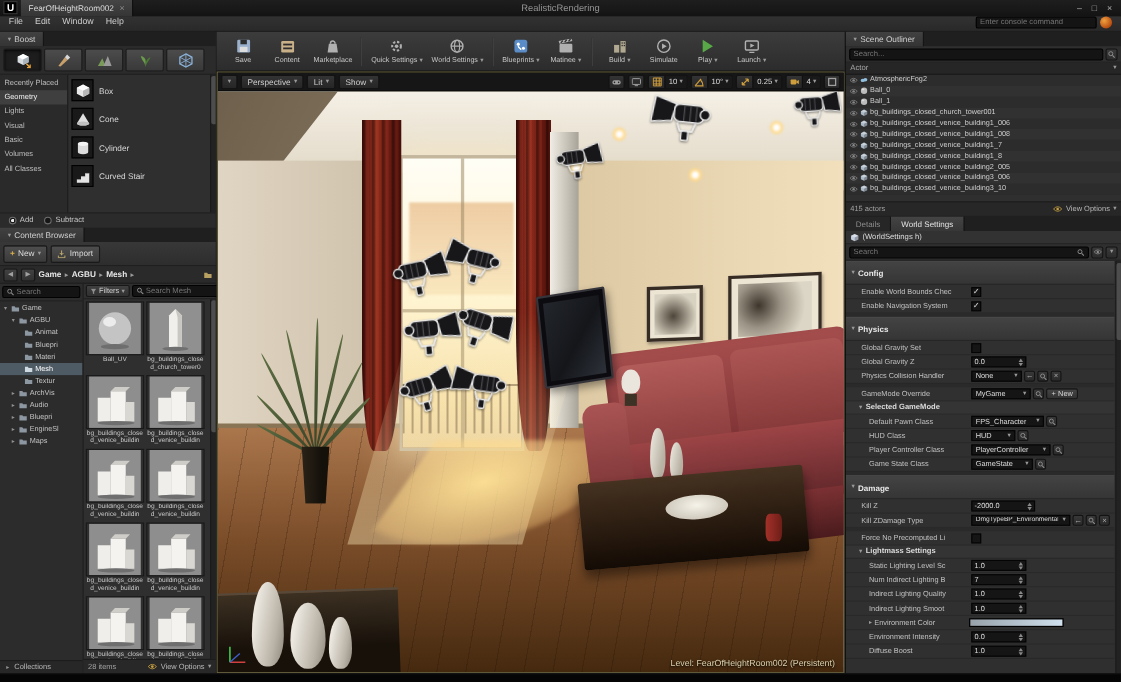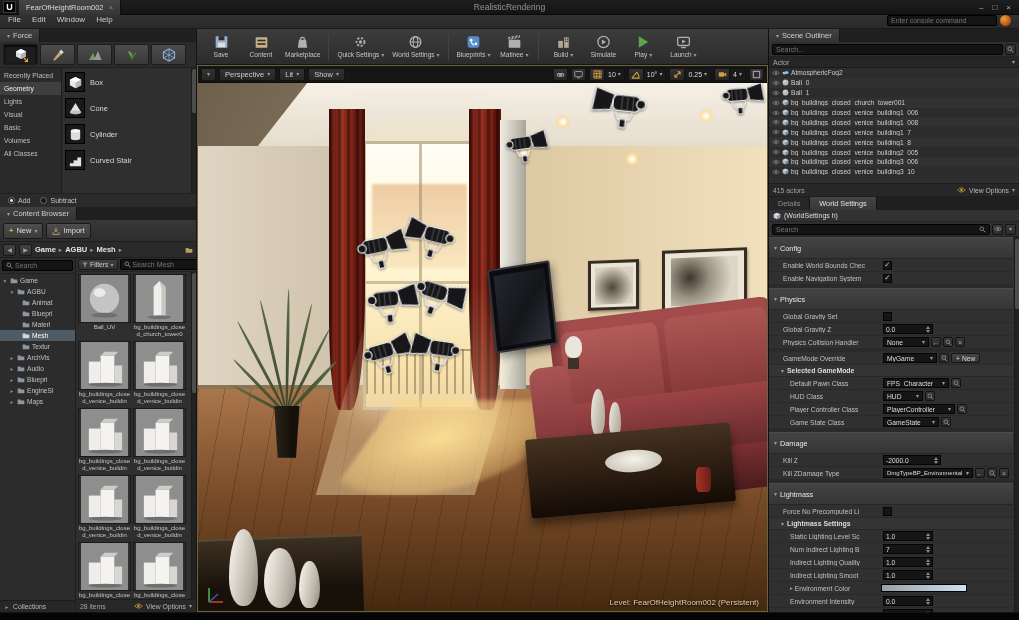--- a/index.html
+++ b/index.html
@@ -171,21 +171,21 @@
 .ofoot{height:13px;display:flex;align-items:center;padding:0 4px;background:#272727;border-top:1px solid #1c1c1c;font-size:6.8px;color:#a2a2a2}
 
 #details{position:absolute;left:768px;top:196px;width:251px;height:416px;background:#2f2f2f;border-left:1px solid #101010;display:flex;flex-direction:column}
 .dtabs{height:14px;display:flex;align-items:flex-end;background:#1f1f1f}
 .dtab{height:13px;display:flex;align-items:center;padding:0 9px;font-size:7.3px;border-right:1px solid #141414}
 .dtab.off{background:#262626;color:#8e8e8e}
 .dtab.on{background:linear-gradient(#444,#373737);color:#e4e4e4}
 .objrow{height:12px;display:flex;align-items:center;gap:3px;padding:0 4px;background:#323232;border-bottom:1px solid #242424;font-size:7px;color:#ddd}
 .dsearch{height:15px;display:flex;align-items:center;gap:2px;padding:1px 3px;border-bottom:1px solid #222}
 #dbody{flex:1;overflow:hidden;position:relative;padding-right:6px}
-.cat{height:13px;display:flex;align-items:center;gap:3px;background:linear-gradient(#434343,#353535);border-top:1px solid #4c4c4c;border-bottom:1px solid #262626;padding:10px 5px;color:#e8e8e8;font-weight:normal;font-size:7.3px}
+.cat{height:13px;display:flex;align-items:center;gap:3px;background:linear-gradient(#434343,#353535);border-top:1px solid #4c4c4c;border-bottom:1px solid #262626;padding:10px 5px;color:#e8e8e8;font-weight:bold;font-size:7.3px}
 .subhead{height:12px;display:flex;align-items:center;gap:3px;background:#343434;border-bottom:1px solid #282828;padding:0 5px 0 12px;color:#dcdcdc;font-weight:bold;font-size:6.9px}
 .prow{height:13px;display:flex;align-items:center;background:#303030;border-bottom:1px solid #292929;padding:0 3px 0 14px}
 .prow.ind2{padding-left:21px}
 .plabel{width:100px;flex:0 0 auto;font-size:6.7px;color:#c0c0c0;white-space:nowrap;overflow:hidden;text-overflow:ellipsis}
 .prow.ind2 .plabel{width:93px}
 .pctrl{display:flex;align-items:center;gap:2px;flex:1;min-width:0}
 .chk{width:9px;height:9px;background:#151515;border:1px solid #040404;display:flex;align-items:center;justify-content:center}
 .ck{color:#c9c9c9;font-size:7.5px;line-height:1}
 .numf{display:flex;align-items:center;justify-content:space-between;background:#151515;border:1px solid #040404;height:10px;padding:0 2px;font-size:6.7px;color:#ddd;width:50px}
 .numf.w{width:58px}
@@ -422,21 +422,21 @@
         <input placeholder="Enter console command" style="">
       </div>
       <div class="swirl"></div>
     </div>
   </div>
 
   <div id="modes">
     <div class="ptabrow">
       <div class="ptab">
         <span class="chev">▾</span>
-        <span>Force</span>
+        <span>Boost</span>
       </div>
     </div>
     <div class="toolrow">
       <div class="tool sel">
           <svg class="ic">
             <use href="#i-place"></use>
           </svg>
         </div>
       <div class="tool">
           <svg class="ic">
@@ -1371,24 +1371,20 @@
             <span class="pibtn">
               <svg class="isvg">
                 <use href="#i-search"></use>
               </svg>
             </span>
             <span class="pibtn">×</span>
           </div>
         </div>
       <div class="gap"></div>
 
-      <div class="cat">
-          <span class="chev">▾</span>
-          <span>Lightmass</span>
-        </div>
       <div class="prow">
           <span class="plabel">Force No Precomputed Li</span>
           <div class="pctrl">
             <span class="chk"></span>
           </div>
         </div>
       <div class="subhead">
           <span class="chev">▾</span>
           <span>Lightmass Settings</span>
         </div>

